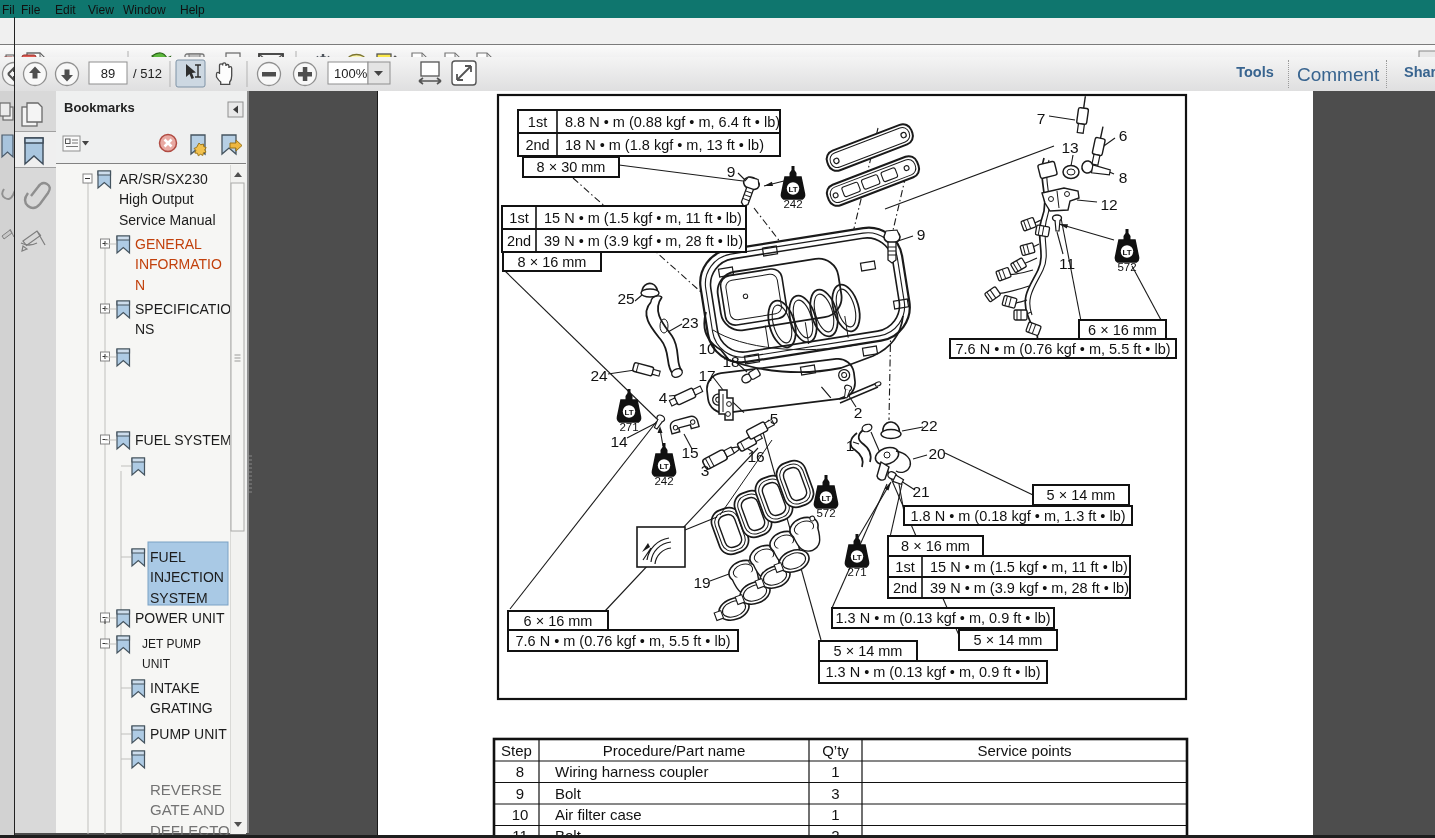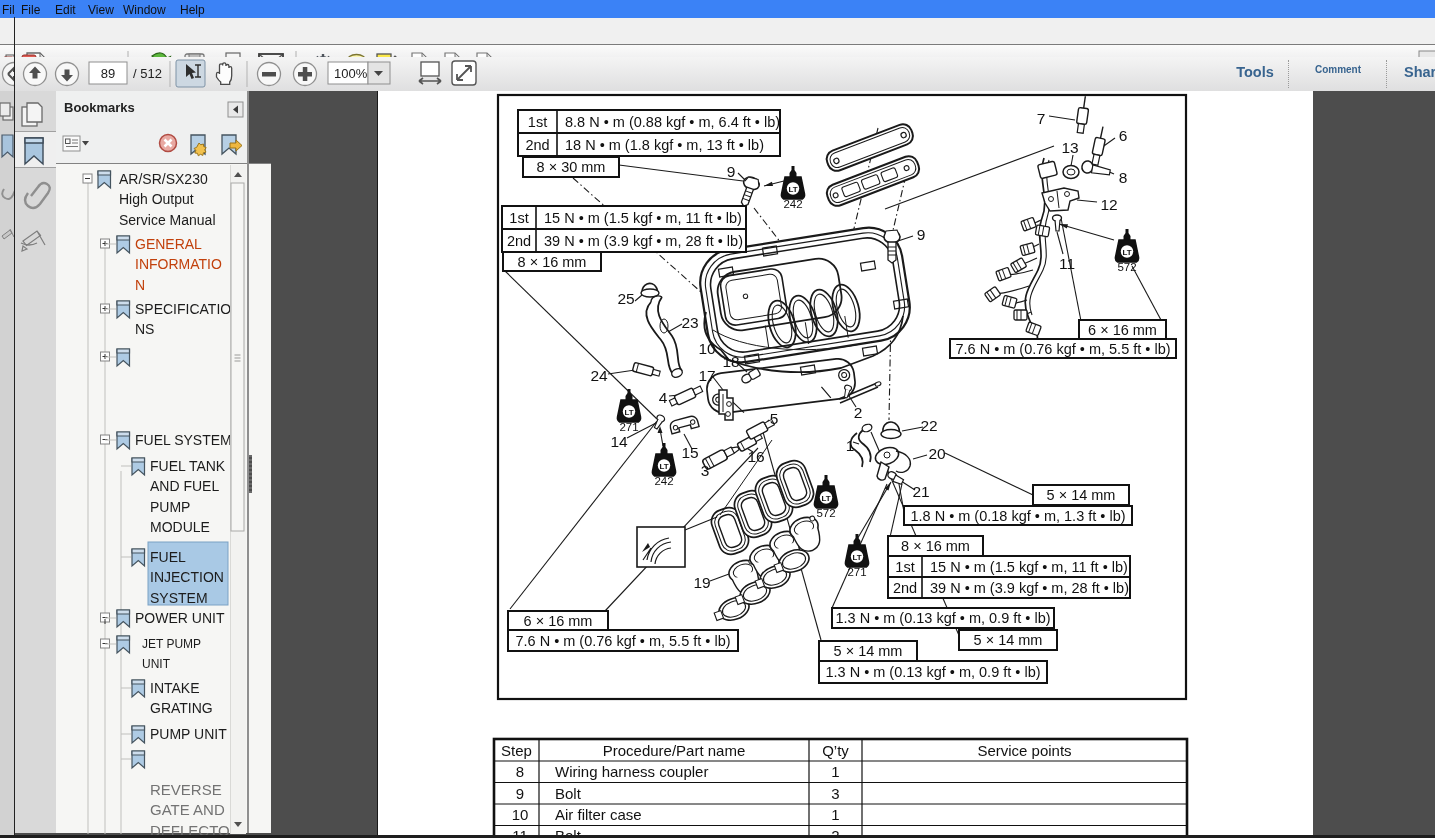--- a/index.html
+++ b/index.html
@@ -1,29 +1,29 @@
 <!DOCTYPE html>
 <html><head>
 <meta charset="utf-8">
 <style>
   * { margin:0; padding:0; box-sizing:border-box; }
   html,body { width:1435px; height:838px; overflow:hidden; font-family:"Liberation Sans",sans-serif; }
   svg, text { font-family:"Liberation Sans",sans-serif; }
   .abs { position:absolute; }
   #win { position:relative; width:1435px; height:838px; background:#f0f0f0; }
-  #menubar { left:0; top:0; width:1435px; height:18px; background:#3b82f6; font-size:12px; color:#111; }
+  #menubar { left:0; top:0; width:1435px; height:18px; background:#0f766e; font-size:12px; color:#111; }
   #menubar span { position:absolute; top:3px; }
   #tb1 { left:0; top:18px; width:1435px; height:38px; background:linear-gradient(#fbfbfb,#dededf); border-bottom:1px solid #a8a8a8; border-top:1px solid #7b7b7b;margin-top:26px; }
   #tb2 { left:0; top:57px; width:1435px; height:46px; background:linear-gradient(#f4f4f4,#d8d8d9); border-bottom:1px solid #8a8a8a; }
   #main { left:0; top:91px; width:1435px; height:747px; background:#4d4d4d; }
   #behindstrip { left:0; top:91px; width:14px; height:747px; background:#d2d2d2; }
   #winborder { left:14px; top:17px; width:1px; height:821px; background:#222; }
   #iconstrip { left:15px; top:91px; width:41px; height:742px; background:#d9d9d9; }
   #panel { left:56px; top:91px; width:191px; height:742px; background:#eff0f0; }
-  #tree { left:56px; top:163px; width:215px; height:670px; background:#f6f6f4; border-top:1px solid #828282; }
+  #tree { left:56px; top:163px; width:190px; height:670px; background:#f6f6f4; border-top:1px solid #828282; }
   #pagewrap { left:377px; top:91px; width:936px; height:747px; background:#fff; border-left:1px solid #1a1a1a; }
 </style>
 </head>
 <body>
 <div id="win">
   <div class="abs" id="menubar">
     <span style="left:2px">Fil</span>
       <span style="left:21px">File</span>
       <span style="left:55px">Edit</span>
       <span style="left:88px">View</span>
@@ -168,21 +168,21 @@
         <rect x="2" y="0" width="18" height="14" fill="#fff" stroke="#555" stroke-width="1.3"></rect>
         <path d="M0 19 h22 M0 19 l4-3 M0 19 l4 3 M22 19 l-4-3 M22 19 l-4 3" stroke="#555" stroke-width="1.6" fill="none"></path>
       </g>
       <g transform="translate(452,4)">
         <rect x="0" y="0" width="24" height="24" rx="3" fill="#fff" stroke="#555" stroke-width="1.4"></rect>
         <path d="M5 19 L19 5 M5 19 v-6 M5 19 h6 M19 5 v6 M19 5 h-6" stroke="#555" stroke-width="1.8" fill="none"></path>
       </g>
     </svg>
     <div class="abs" style="left:1225px;top:7px;width:60px;text-align:center;font-size:14.5px;font-weight:bold;color:#38648f">Tools</div>
     <div class="abs" style="left:1288px;top:3px;height:28px;border-left:1px dotted #9a9a9a"></div>
-    <div class="abs" style="left:1297px;top:7px;width:82px;text-align:center;font-size:10px;font-weight:bold;color:#38648f">Comment</div>
+    <div class="abs" style="left:1297px;top:7px;width:82px;text-align:center;font-size:19px;font-weight:normal;color:#38648f">Comment</div>
     <div class="abs" style="left:1386px;top:3px;height:28px;border-left:1px dotted #9a9a9a"></div>
     <div class="abs" style="left:1404px;top:7px;width:60px;font-size:14.5px;font-weight:bold;color:#38648f">Share</div>
   </div>
   <div class="abs" id="main"></div>
   <div class="abs" id="behindstrip">
     <svg width="14" height="747" viewBox="0 0 14 747">
       <g stroke="#6a6a6a" fill="#ececec" stroke-width="1.2">
         <rect x="3" y="16" width="10" height="13"></rect>
           <rect x="0" y="12" width="10" height="13"></rect>
       </g>
@@ -314,21 +314,20 @@
         <g transform="translate(131,749)">
             <path d="M1 1 h12.5 v17 l-6.2-5.5 L1 18z" fill="#aecbe4" stroke="#45545f" stroke-width="1.2"></path>
             <path d="M1 1 h12.5 v4 h-12.5z" fill="#cdddec" stroke="#45545f" stroke-width="1.2"></path>
           </g>
       </g>
     </svg>
     <div class="abs" style="left:63px;top:5px;font-size:14px;line-height:20.3px;color:#1c1c1c;white-space:nowrap">AR/SR/SX230<br>High Output<br>Service Manual</div>
     <div class="abs" style="left:79px;top:70px;font-size:14px;line-height:20.3px;color:#c2410c;white-space:nowrap">GENERAL<br>INFORMATIO<br>N</div>
     <div class="abs" style="left:79px;top:135px;font-size:14px;line-height:20.3px;color:#1c1c1c;white-space:nowrap">SPECIFICATIO<br>NS</div>
     <div class="abs" style="left:79px;top:266px;font-size:14px;line-height:20.3px;color:#1c1c1c;white-space:nowrap">FUEL SYSTEM</div>
-    <div class="abs" style="left:94px;top:292px;font-size:14px;line-height:20.3px;color:#1c1c1c;white-space:nowrap">FUEL TANK<br>AND FUEL<br>PUMP<br>MODULE</div>
     <div class="abs" style="left:94px;top:383px;font-size:14px;line-height:20.3px;color:#1c1c1c;white-space:nowrap">FUEL<br>INJECTION<br>SYSTEM</div>
     <div class="abs" style="left:79px;top:444px;font-size:14px;line-height:20.3px;color:#1c1c1c;white-space:nowrap">POWER UNIT</div>
     <div class="abs" style="left:86px;top:470px;font-size:12px;line-height:20.3px;color:#1c1c1c;white-space:nowrap">JET PUMP<br>UNIT</div>
     <div class="abs" style="left:94px;top:514px;font-size:14px;line-height:20.3px;color:#1c1c1c;white-space:nowrap">INTAKE<br>GRATING</div>
     <div class="abs" style="left:94px;top:560px;font-size:14px;line-height:20.3px;color:#1c1c1c;white-space:nowrap">PUMP UNIT</div>
     <div class="abs" style="left:94px;top:616px;font-size:15px;line-height:20.3px;color:#737373;white-space:nowrap">REVERSE<br>GATE AND<br>DEFLECTO<br>R</div>
 
     <div class="abs" style="left:174px;top:1px;width:16px;height:669px;background:#f2f2f0;border-left:1px solid #d9d9d6"></div>
     <svg class="abs" style="left:174px;top:1px" width="16" height="669" viewBox="0 0 16 669">
       <path d="M4 12 l4-5 4 5z" fill="#505050"></path>

